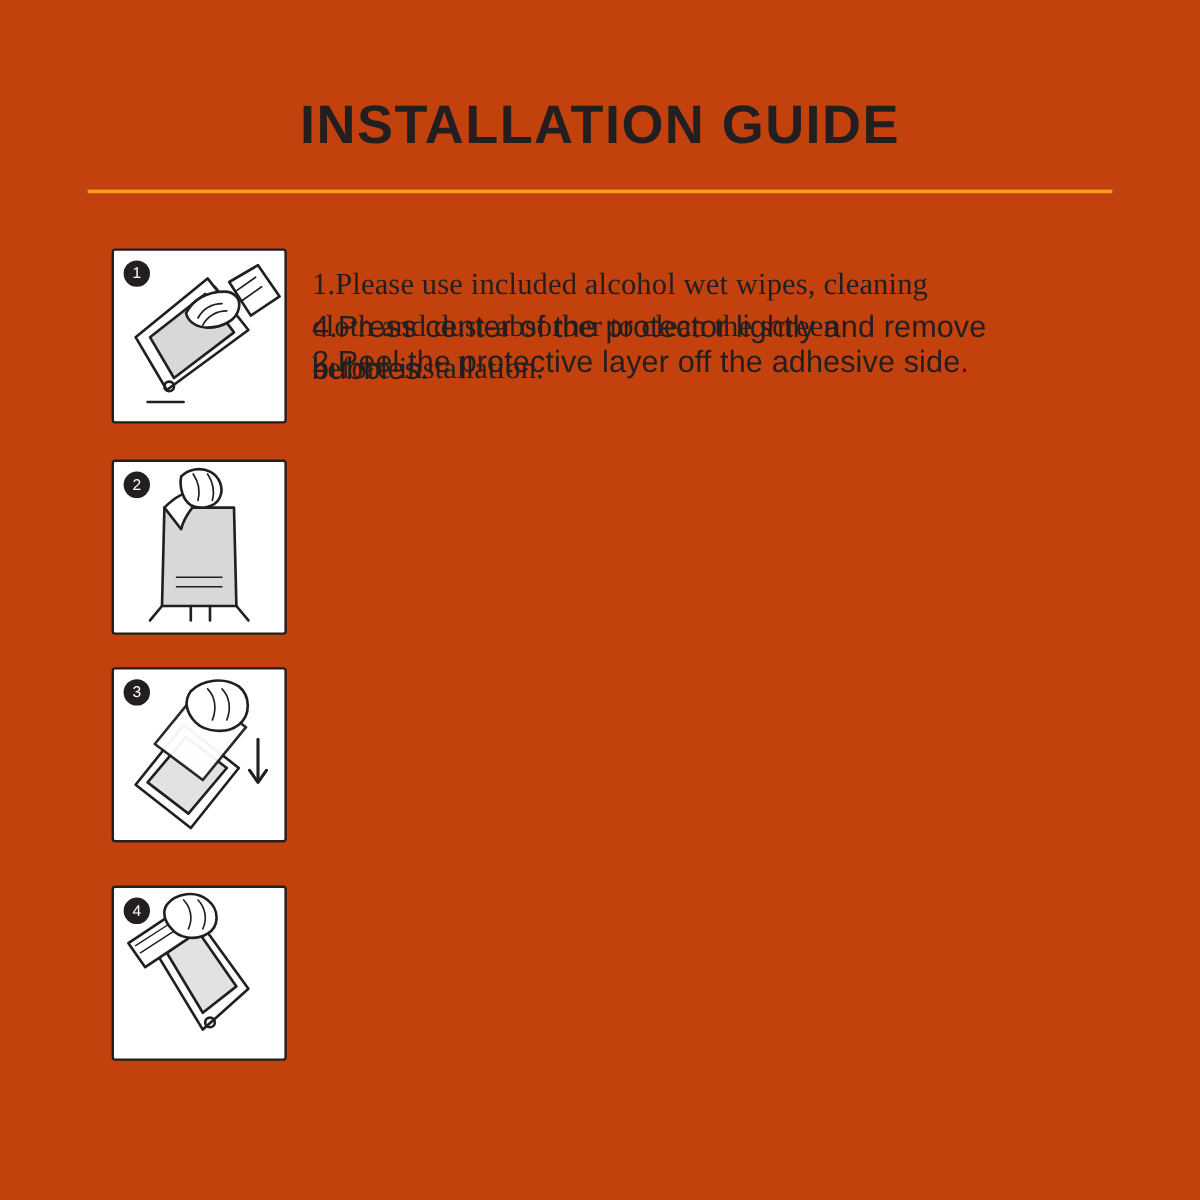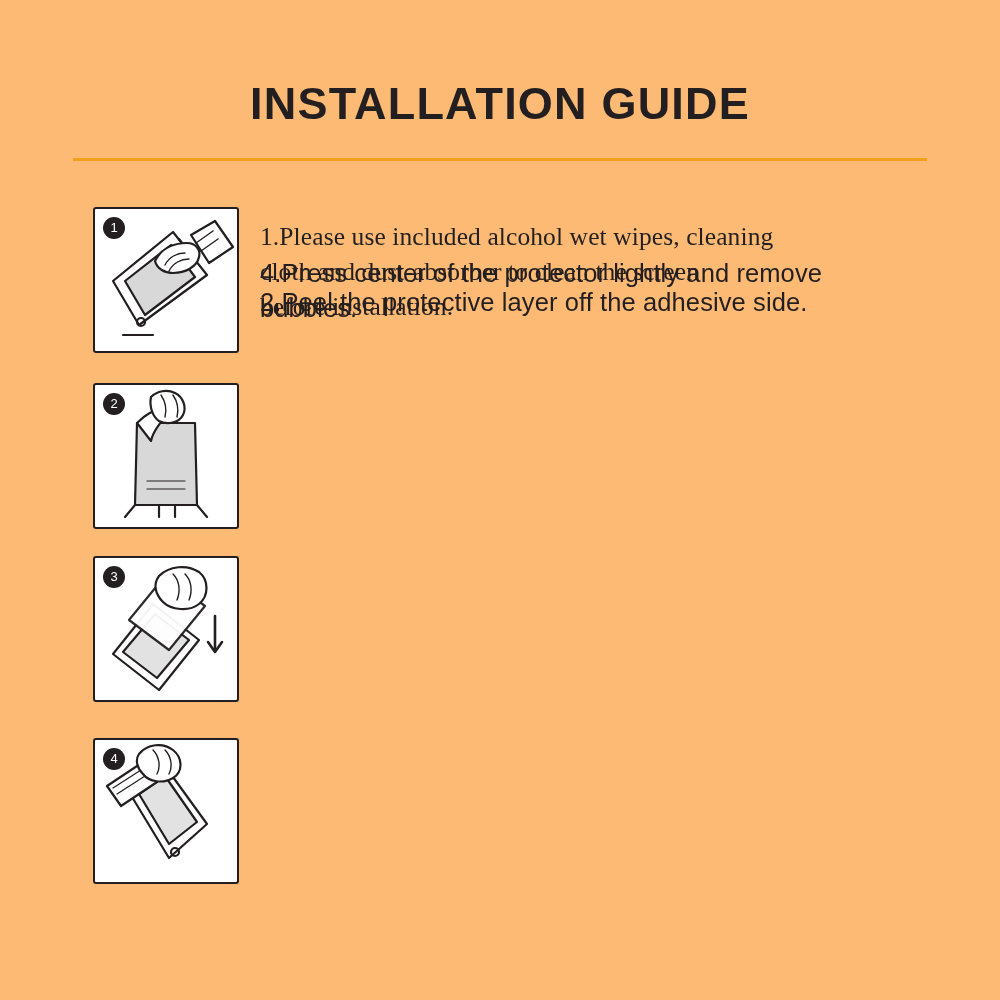--- a/index.html
+++ b/index.html
@@ -11,21 +11,21 @@
     width: 1000px;
     height: 1000px;
     font-family: "Liberation Sans", sans-serif;
     color: #231f20;
     overflow: hidden;
   }
   .page {
     position: relative;
     width: 1000px;
     height: 1000px;
-    background: #fdba74;
+    background: #c2410c;
   }
   .title {
     position: absolute;
     top: 78px;
     left: 0;
     width: 1000px;
     text-align: center;
     font-size: 45px;
     font-weight: bold;
     letter-spacing: 1.2px;

